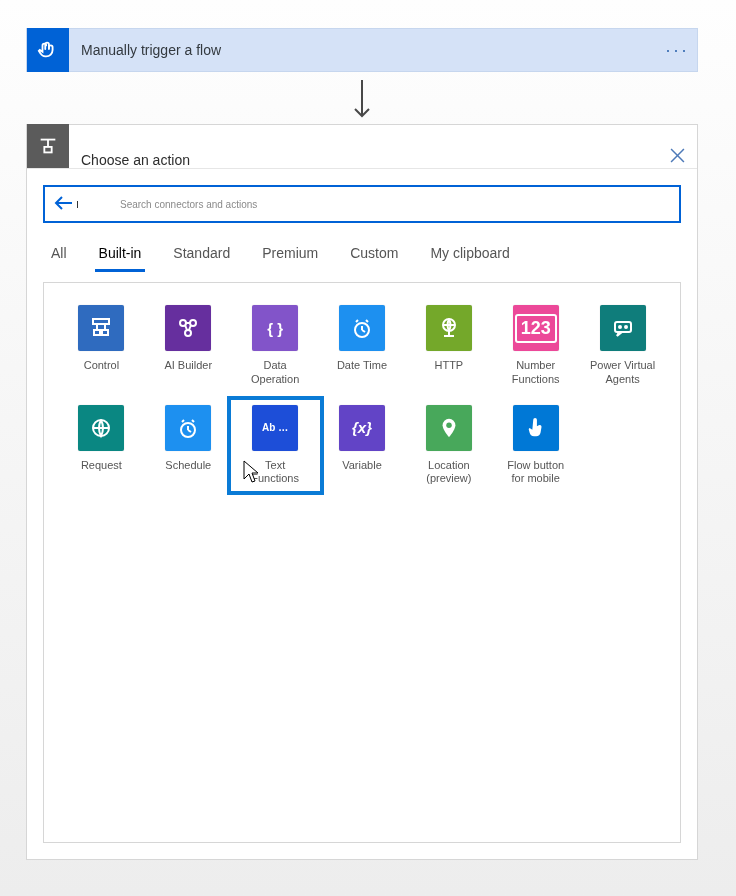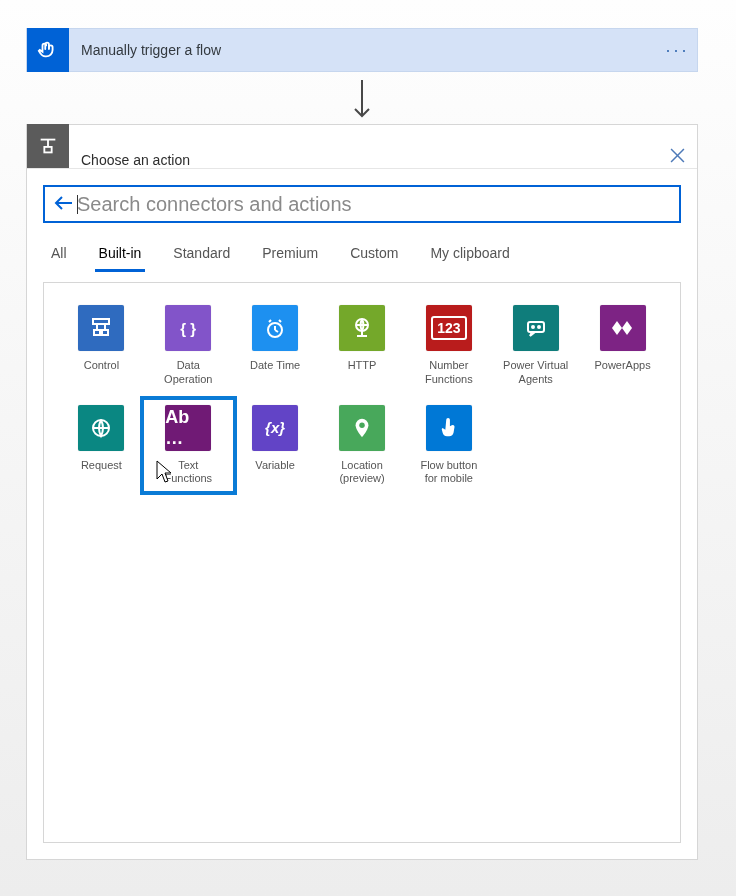--- a/index.html
+++ b/index.html
@@ -71,22 +71,22 @@
 
     
     .search-box{
       display:flex;align-items:center;
       border:2px solid #0062d6;
       height:38px;
       padding:0 6px;
     }
     .search-back{width:26px;color:#0062d6;font-size:18px;cursor:pointer;text-align:center;}
     .search-input{
-      flex:1;border:none;outline:none;font-size:20px;
-      font-family:inherit;color:#5a5a5a;padding:2px 0;
+      flex:1;border:none;outline:none;font-size:10px;
+      font-family:inherit;color:#5a5a5a;padding:2px 0;margin-left:43px;
     }
     .search-input::placeholder{color:#8a8a8a}
     .search-cursor{position:relative}
     .search-cursor::before{
       content:""; position:absolute; left:0; top:4px; bottom:4px;
       width:1px; background:#333;
     }
 
     
     .tabs{
@@ -211,20 +211,33 @@
                 <rect x="4" y="3" width="16" height="5"></rect>
                 <line x1="8" y1="8" x2="8" y2="14"></line>
                   <line x1="16" y1="8" x2="16" y2="14"></line>
                 <rect x="5" y="14" width="6" height="5"></rect>
                   <rect x="13" y="14" width="6" height="5"></rect>
               </svg>
             </div>
             <div class="conn-label">Control</div>
           </div>
 
+          <div class="connector">
+            <div class="conn-icon" style=";background:#662f9e">
+              <svg width="24" height="24" viewBox="0 0 24 24" fill="none" stroke="#fff" stroke-width="2">
+                <circle cx="7" cy="7" r="3"></circle>
+                  <circle cx="17" cy="7" r="3"></circle>
+                  <circle cx="12" cy="17" r="3"></circle>
+                <line x1="9" y1="9" x2="11" y2="14"></line>
+                  <line x1="15" y1="9" x2="13" y2="14"></line>
+                  <line x1="10" y1="7" x2="14" y2="7"></line>
+              </svg>
+            </div>
+            <div class="conn-label">AI Builder</div>
+          </div>
 
           <div class="connector">
             <div class="conn-icon" style=";background:#8254c9">{ }</div>
             <div class="conn-label">Data
 Operation</div>
           </div>
 
           <div class="connector">
             <div class="conn-icon" style=";background:#1d90f0">
               <svg width="24" height="24" viewBox="0 0 24 24" fill="none" stroke="#fff" stroke-width="2">
@@ -244,65 +257,67 @@
                   <line x1="6" y1="9" x2="18" y2="9"></line>
                 <path d="M12 3 a10 12 0 0 1 0 12 a10 12 0 0 1 0 -12"></path>
                 <line x1="12" y1="15" x2="12" y2="20"></line>
                   <line x1="7" y1="20" x2="17" y2="20"></line>
               </svg>
             </div>
             <div class="conn-label">HTTP</div>
           </div>
 
           <div class="connector">
-            <div class="conn-icon" style="font-size:14px;background:#b91c1c">
+            <div class="conn-icon" style="font-size:18px;background:#ec4899">
               <span style="border:2px solid #fff;border-radius:3px;padding:2px 4px">123</span>
             </div>
             <div class="conn-label">Number
 Functions</div>
           </div>
 
           <div class="connector">
             <div class="conn-icon" style=";background:#0f7d7b">
               <svg width="24" height="24" viewBox="0 0 24 24" fill="none" stroke="#fff" stroke-width="2">
                 <rect x="4" y="6" width="16" height="10" rx="2"></rect>
                 <polyline points="8,16 6,20 11,16"></polyline>
                 <circle cx="9" cy="11" r="1" fill="#fff"></circle>
                   <circle cx="15" cy="11" r="1" fill="#fff"></circle>
               </svg>
             </div>
             <div class="conn-label">Power Virtual
 Agents</div>
           </div>
 
-          <div class="connector">
-            <div class="conn-icon" style=";background:#7d2384">
-              <svg width="26" height="18" viewBox="0 0 26 18" fill="#fff">
-                <polygon points="7,2 12,9 7,16 2,9"></polygon>
-                  <polygon points="17,2 22,9 17,16 12,9"></polygon>
-              </svg>
-            </div>
-            <div class="conn-label">PowerApps</div>
-          </div>
 
           <div class="connector">
             <div class="conn-icon" style=";background:#0a8782">
               <svg width="24" height="24" viewBox="0 0 24 24" fill="none" stroke="#fff" stroke-width="2">
                 <circle cx="12" cy="12" r="8"></circle>
                   <line x1="4" y1="12" x2="20" y2="12"></line>
                 <path d="M12 4 a14 16 0 0 1 0 16 a14 16 0 0 1 0 -16"></path>
               </svg>
             </div>
             <div class="conn-label">Request</div>
           </div>
 
+          <div class="connector">
+            <div class="conn-icon" style=";background:#1d90f0">
+              <svg width="24" height="24" viewBox="0 0 24 24" fill="none" stroke="#fff" stroke-width="2">
+                <circle cx="12" cy="14" r="7"></circle>
+                  <line x1="12" y1="10" x2="12" y2="14"></line>
+                  <line x1="12" y1="14" x2="15" y2="16"></line>
+                <path d="M8 4 l-2 2 M16 4 l2 2"></path>
+              </svg>
+            </div>
+            <div class="conn-label">Schedule</div>
+          </div>
 
           <div class="connector">
             <div class="highlight-box"></div>
-            <div class="conn-icon" style="font-size:18px;background:#701a75">Ab …</div>
+            <div class="conn-icon" style="font-size:10px;background:#1d4ed8">Ab …</div>
             <div class="conn-label">Text
 Functions</div>
             <div class="cursor-icon">
               <svg width="20" height="26" viewBox="0 0 20 26">
                 <path d="M4 2 L4 20 L9 15 L12 23 L15 22 L12 14 L18 14 Z" fill="#fff" stroke="#000" stroke-width="1"></path>
               </svg>
             </div>
           </div>
 
           <div class="connector">

